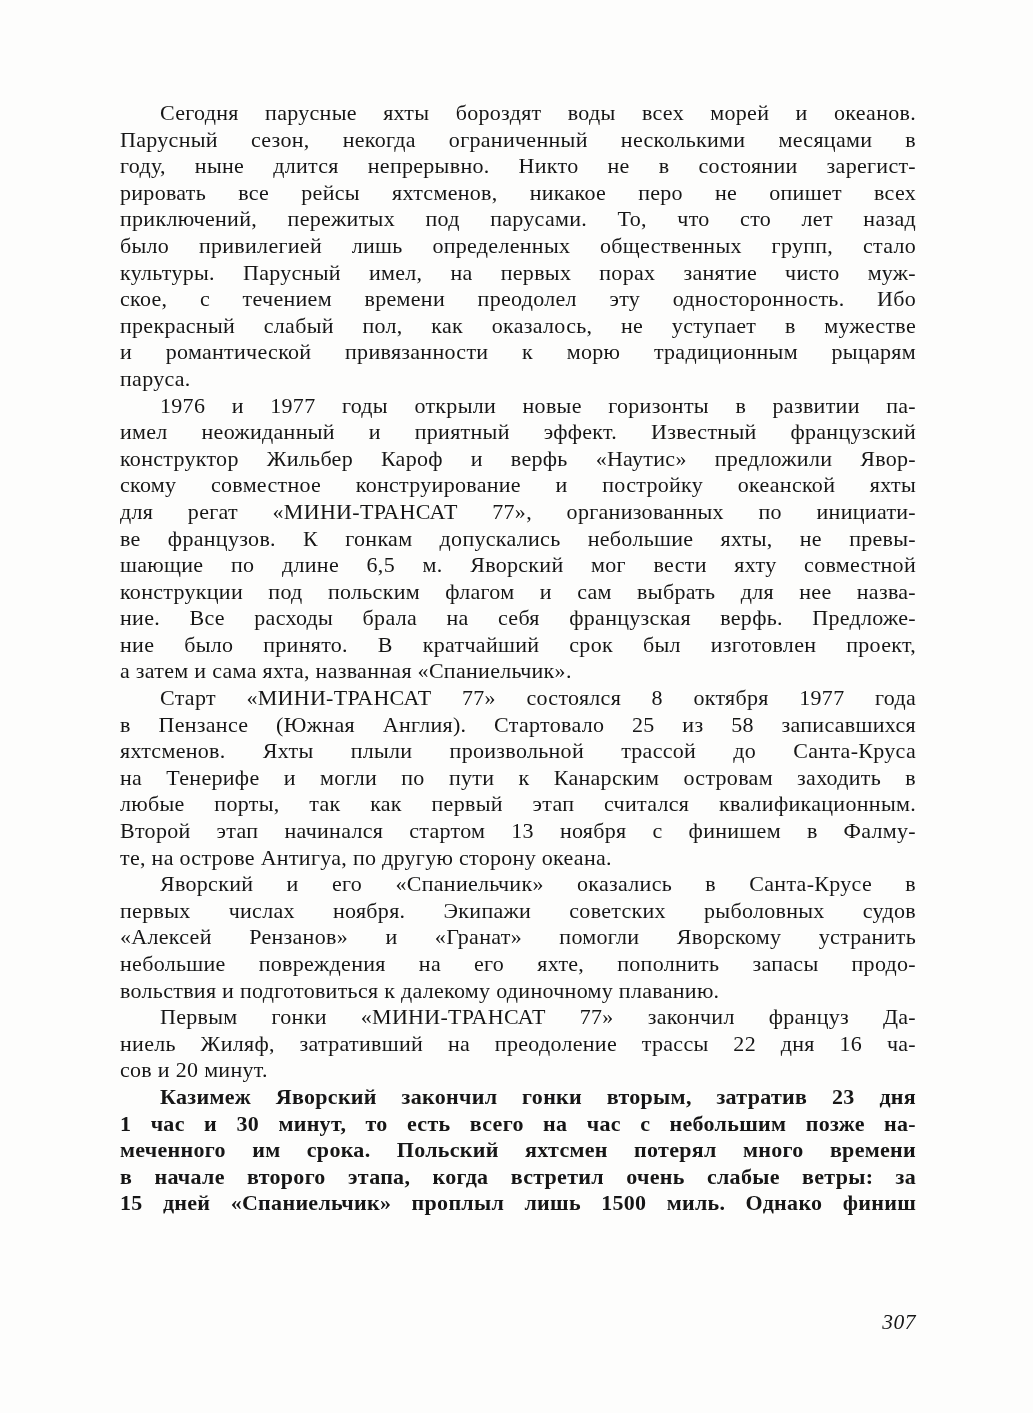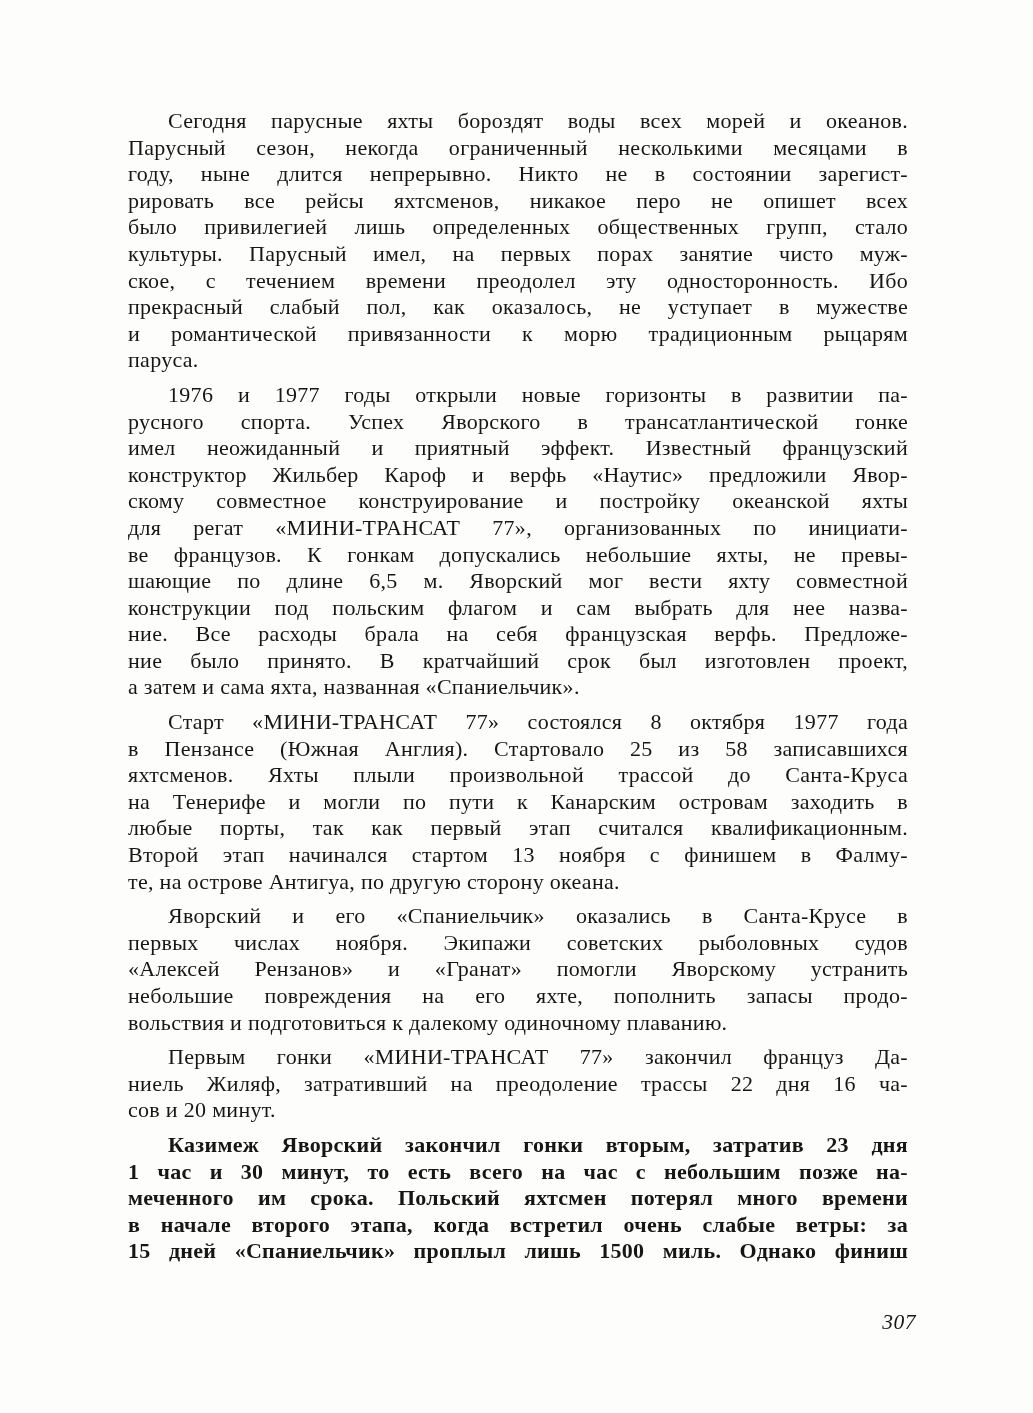--- a/index.html
+++ b/index.html
@@ -14,21 +14,21 @@
     overflow: hidden;
   }
   .text-block {
     position: absolute;
     left: 120px; top: 100px;
     width: 796px;
     font-size: 22px;
     line-height: 26.6px;
     letter-spacing: 0.3px;
   }
-  .paragraph { margin: 8px; padding: 0; }
+  .paragraph { margin: 0; padding: 0; }
   .paragraph.bold { font-weight: bold; }
   .line {
     text-align: justify;
     text-align-last: justify;
     height: 26.6px;
     white-space: nowrap;
     overflow: visible;
   }
   .line.last { text-align-last: left; }
   .line.indent { text-indent: 40px; }
@@ -44,30 +44,30 @@
 </head>
 <body>
 
 <div class="page" style="background: rgb(253, 253, 252); color: rgb(22, 22, 22);">
   <div class="text-block" id="text-block">
       <div class="paragraph">
         <div class="line indent">Сегодня парусные яхты бороздят воды всех морей и океанов.</div>
         <div class="line">Парусный сезон, некогда ограниченный несколькими месяцами в</div>
         <div class="line">году, ныне длится непрерывно. Никто не в состоянии зарегист-</div>
         <div class="line">рировать все рейсы яхтсменов, никакое перо не опишет всех</div>
+        <div class="line">приключений, пережитых под парусами. То, что сто лет назад</div>
         <div class="line">было привилегией лишь определенных общественных групп, стало</div>
         <div class="line">культуры. Парусный имел, на первых порах занятие чисто муж-</div>
         <div class="line">ское, с течением времени преодолел эту односторонность. Ибо</div>
         <div class="line">прекрасный слабый пол, как оказалось, не уступает в мужестве</div>
         <div class="line">и романтической привязанности к морю традиционным рыцарям</div>
         <div class="line last">паруса.</div>
       </div>
       <div class="paragraph">
         <div class="line indent">1976 и 1977 годы открыли новые горизонты в развитии па-</div>
-        <div class="line">русного спорта. Успех Яворского в трансатлантической гонке</div>
         <div class="line">имел неожиданный и приятный эффект. Известный французский</div>
         <div class="line">конструктор Жильбер Кароф и верфь «Наутис» предложили Явор-</div>
         <div class="line">скому совместное конструирование и постройку океанской яхты</div>
         <div class="line">для регат «МИНИ-ТРАНСАТ 77», организованных по инициати-</div>
         <div class="line">ве французов. К гонкам допускались небольшие яхты, не превы-</div>
         <div class="line">шающие по длине 6,5 м. Яворский мог вести яхту совместной</div>
         <div class="line">конструкции под польским флагом и сам выбрать для нее назва-</div>
         <div class="line">ние. Все расходы брала на себя французская верфь. Предложе-</div>
         <div class="line">ние было принято. В кратчайший срок был изготовлен проект,</div>
         <div class="line last">а затем и сама яхта, названная «Спаниельчик».</div>

